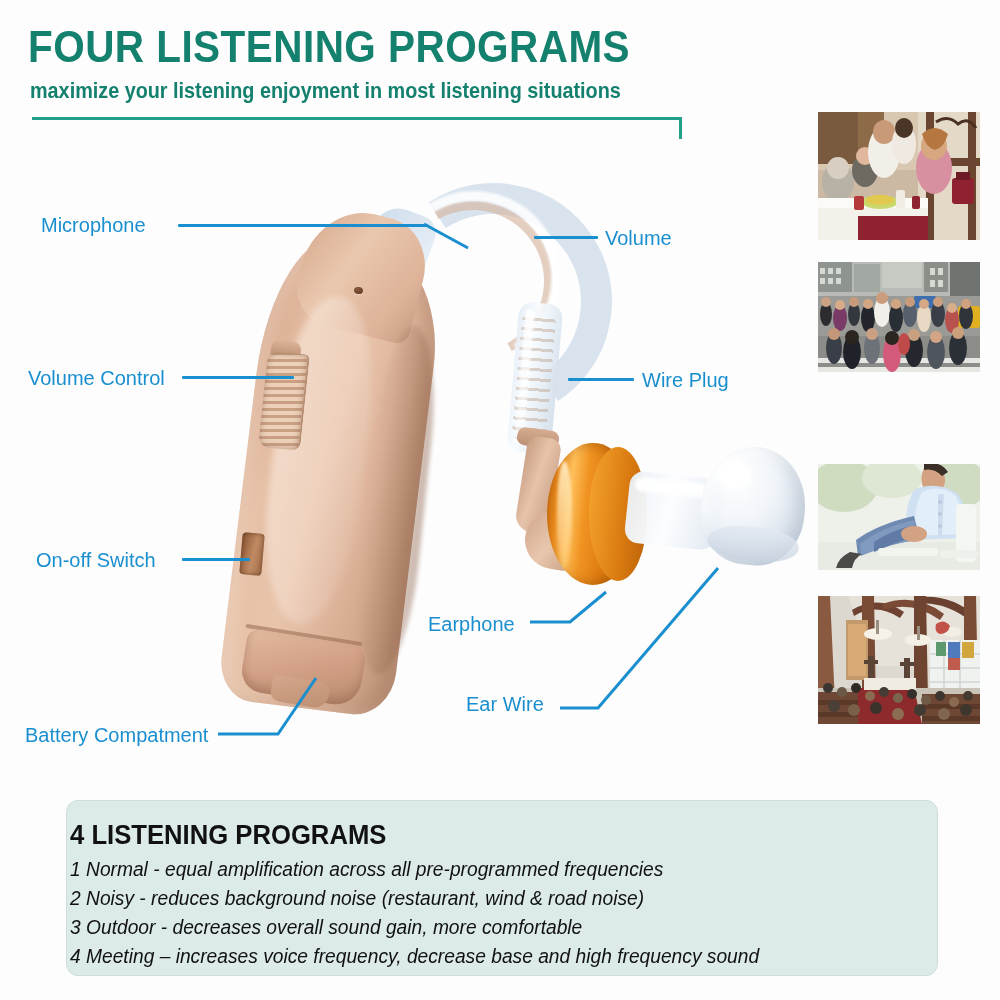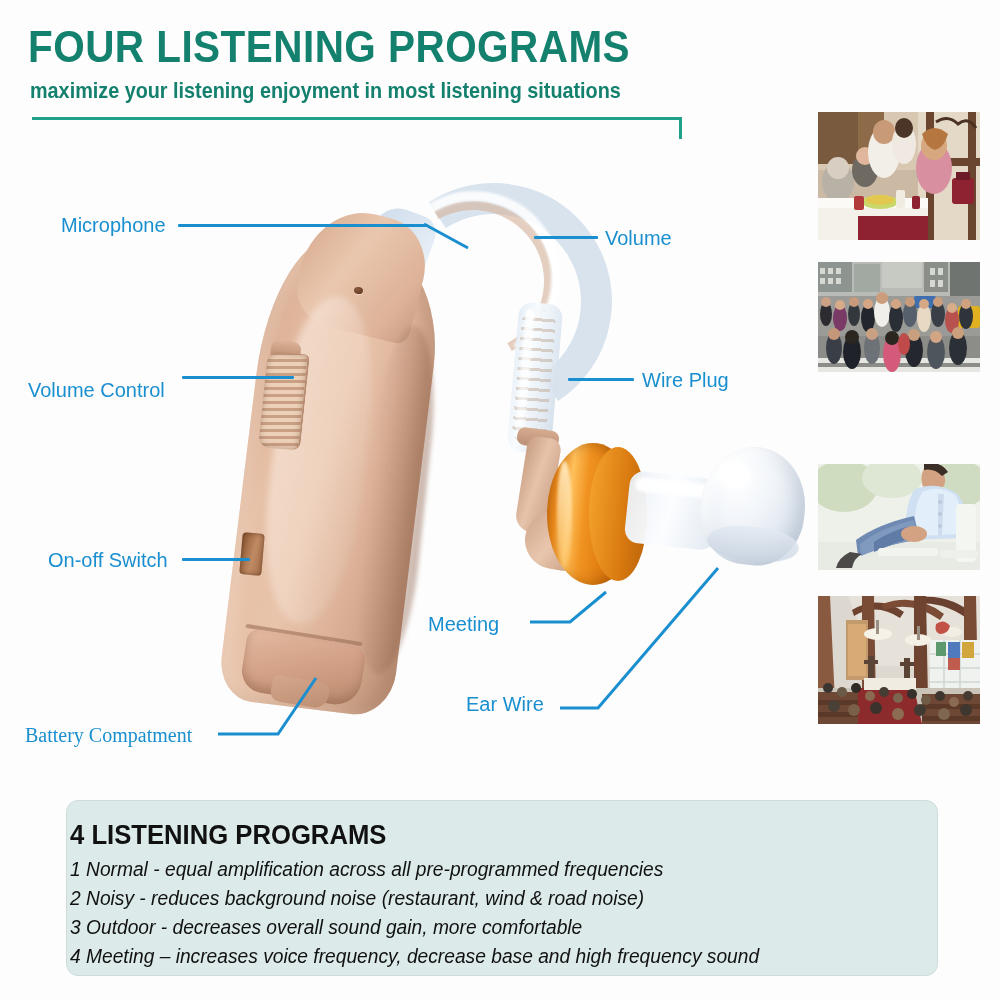--- a/index.html
+++ b/index.html
@@ -536,44 +536,44 @@
   <div class="earphone-rim"></div>
   <div class="earphone-shine"></div>
 
   <div class="nozzle"></div>
   <div class="nozzle-shine"></div>
   <div class="earplug-dome"></div>
   <div class="earplug-lip"></div>
   <div class="earplug-highlight"></div>
 </div>
 
-<div class="callout-label" style="left:61px; top:213px;">Microphone</div>
+<div class="callout-label" style="left:41px; top:213px;">Microphone</div>
 <div class="leader" style="left:178px; top:224px; width:250px;"></div>
 <svg class="leader-svg" style="left:424px; top:222px;" width="60" height="30">
   <polyline points="0,2 44,26" fill="none" stroke="#1a8fd0" stroke-width="3"></polyline>
 </svg>
 
-<div class="callout-label" style="left:28px; top:366px;margin-top:12px;">Volume Control</div>
+<div class="callout-label" style="left:28px; top:366px;">Volume Control</div>
 <div class="leader" style="left:182px; top:376px; width:112px;"></div>
 
-<div class="callout-label" style="left:48px; top:548px;text-align:center;">On-off Switch</div>
+<div class="callout-label" style="left:36px; top:548px;text-align:center;">On-off Switch</div>
 <div class="leader" style="left:182px; top:558px; width:68px;"></div>
 
-<div class="callout-label" style="left:25px; top:723px;font-family:Liberation Serif, serif;">Battery Compatment</div>
+<div class="callout-label" style="left:25px; top:723px;">Battery Compatment</div>
 <svg class="leader-svg" style="left:218px; top:660px;" width="120" height="80">
   <polyline points="0,74 60,74 98,18" fill="none" stroke="#1a8fd0" stroke-width="3"></polyline>
 </svg>
 
 <div class="callout-label" style="left:605px; top:226px;">Volume</div>
 <div class="leader" style="left:534px; top:236px; width:64px;"></div>
 
 <div class="callout-label" style="left:642px; top:368px;">Wire Plug</div>
 <div class="leader" style="left:568px; top:378px; width:66px;"></div>
 
-<div class="callout-label" style="left:428px; top:612px;">Meeting</div>
+<div class="callout-label" style="left:428px; top:612px;">Earphone</div>
 <svg class="leader-svg" style="left:530px; top:590px;" width="90" height="46">
   <polyline points="0,32 40,32 76,2" fill="none" stroke="#1a8fd0" stroke-width="3"></polyline>
 </svg>
 
 <div class="callout-label" style="left:466px; top:692px;">Ear Wire</div>
 <svg class="leader-svg" style="left:560px; top:560px;" width="180" height="160">
   <polyline points="0,148 38,148 158,8" fill="none" stroke="#1a8fd0" stroke-width="3"></polyline>
 </svg>
 
 <div class="photo" style="left:818px; top:112px; height:128px;">

